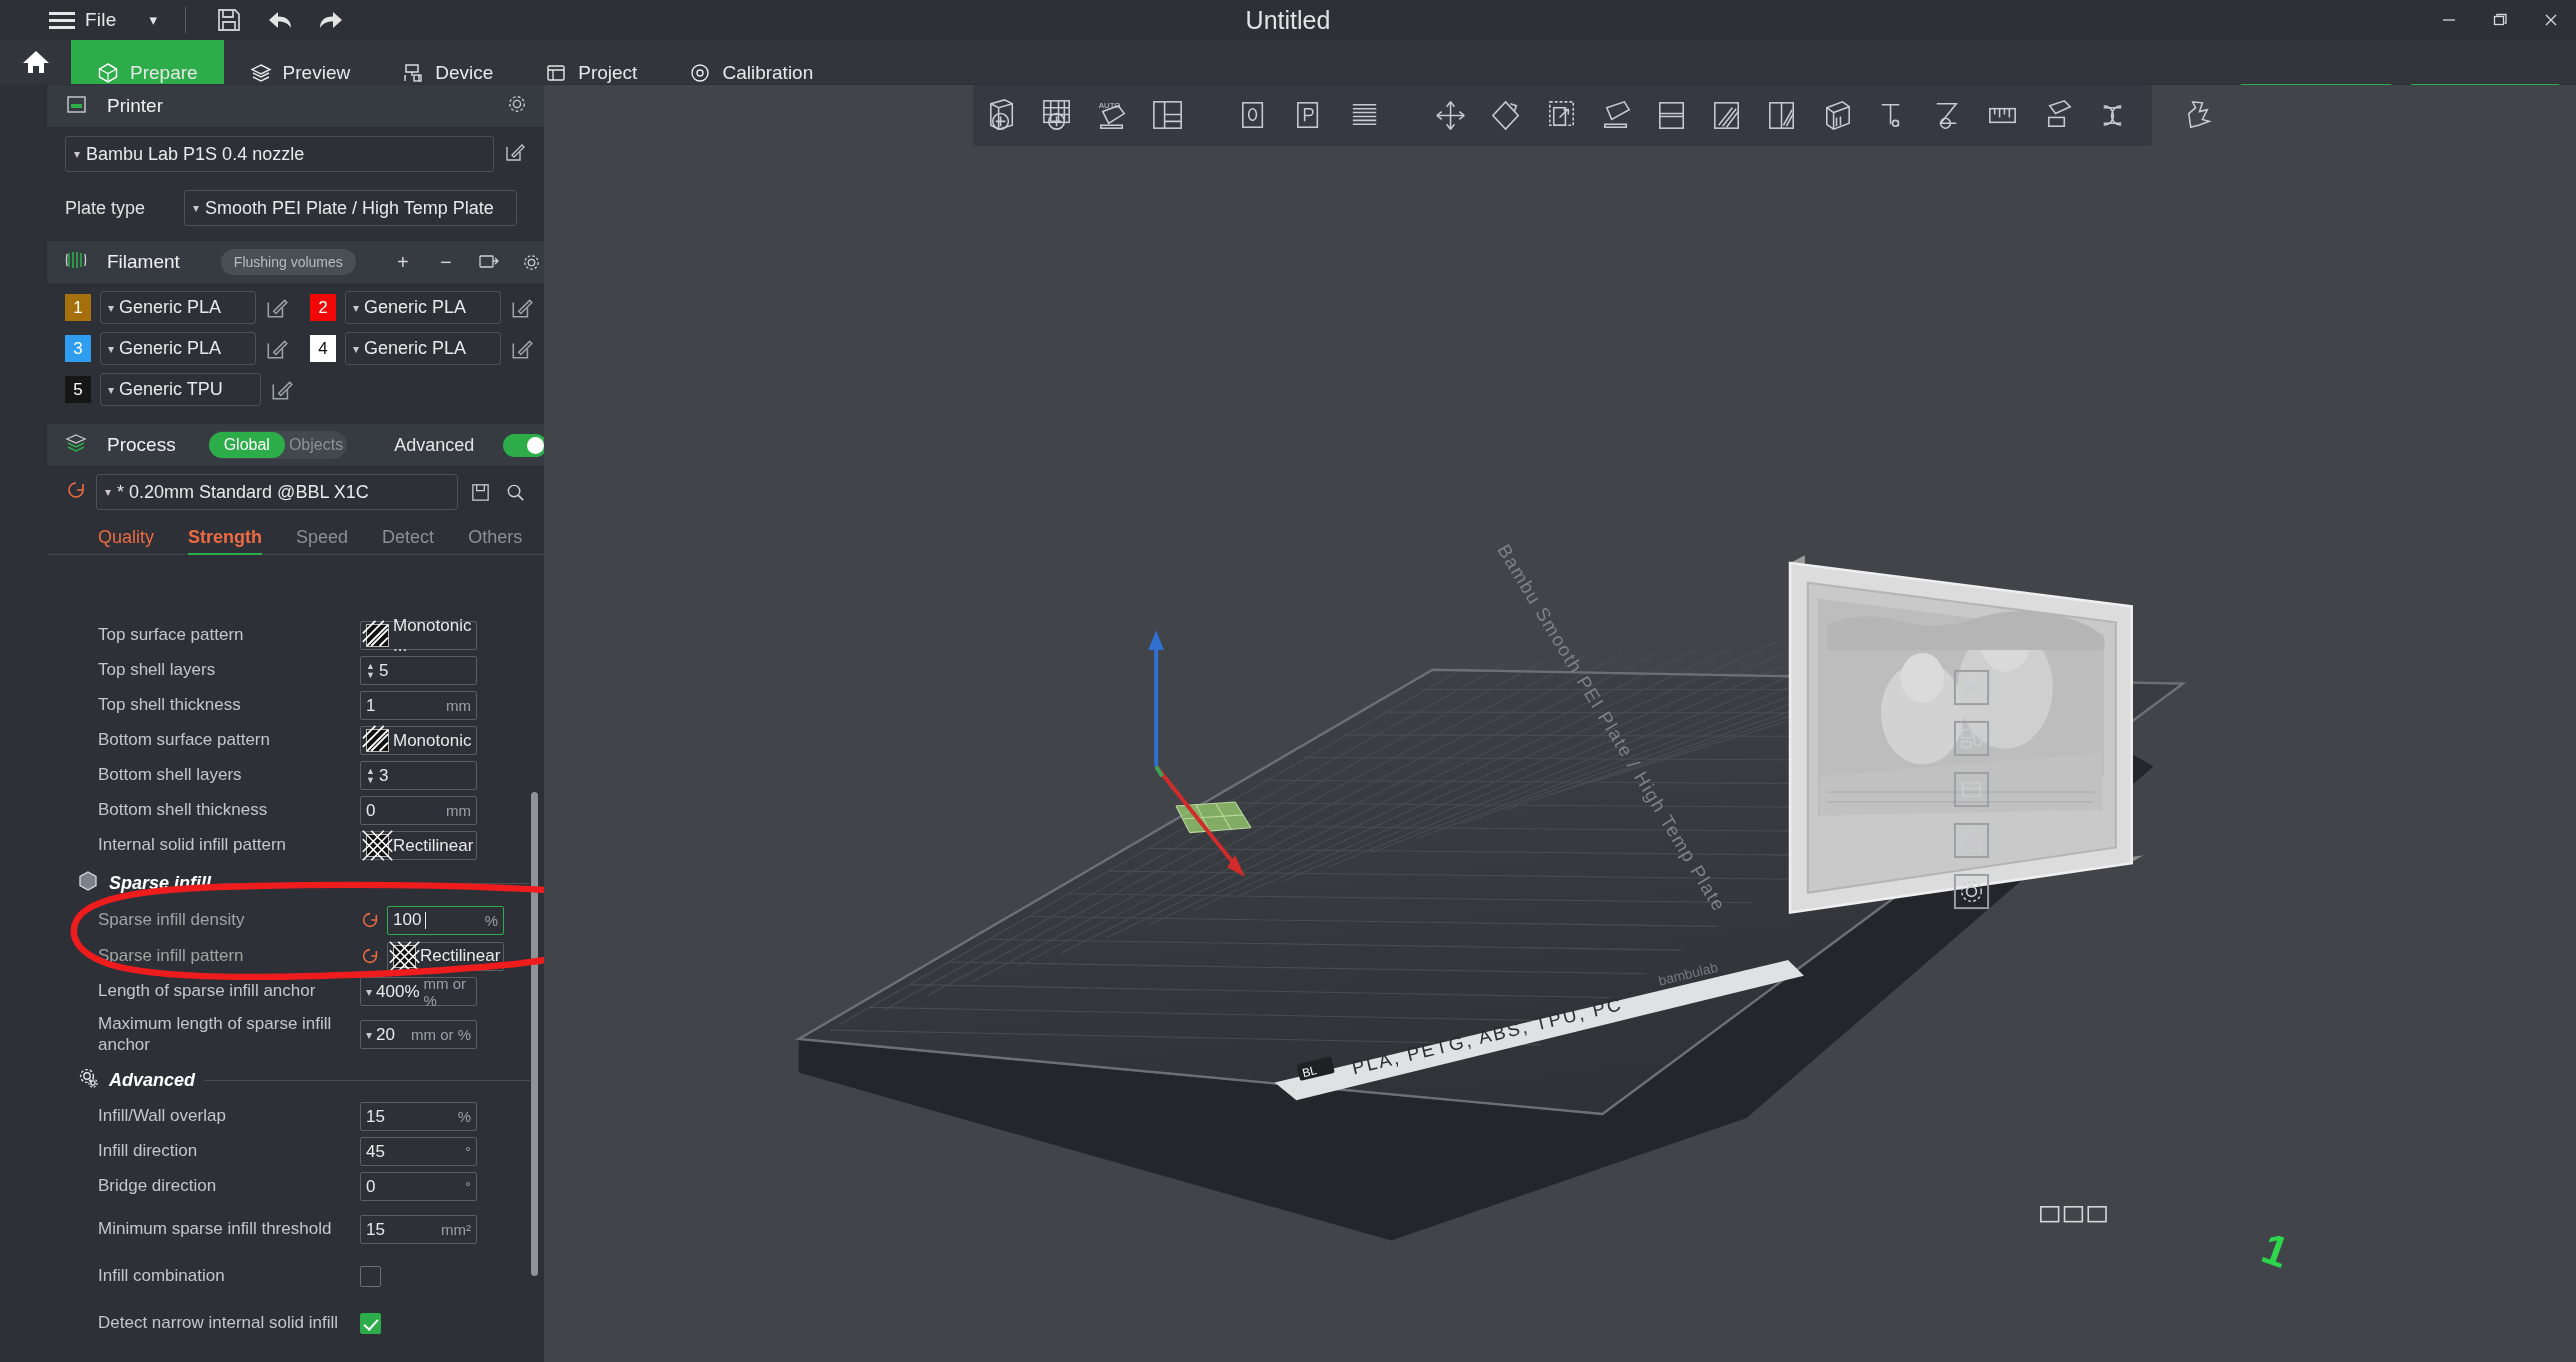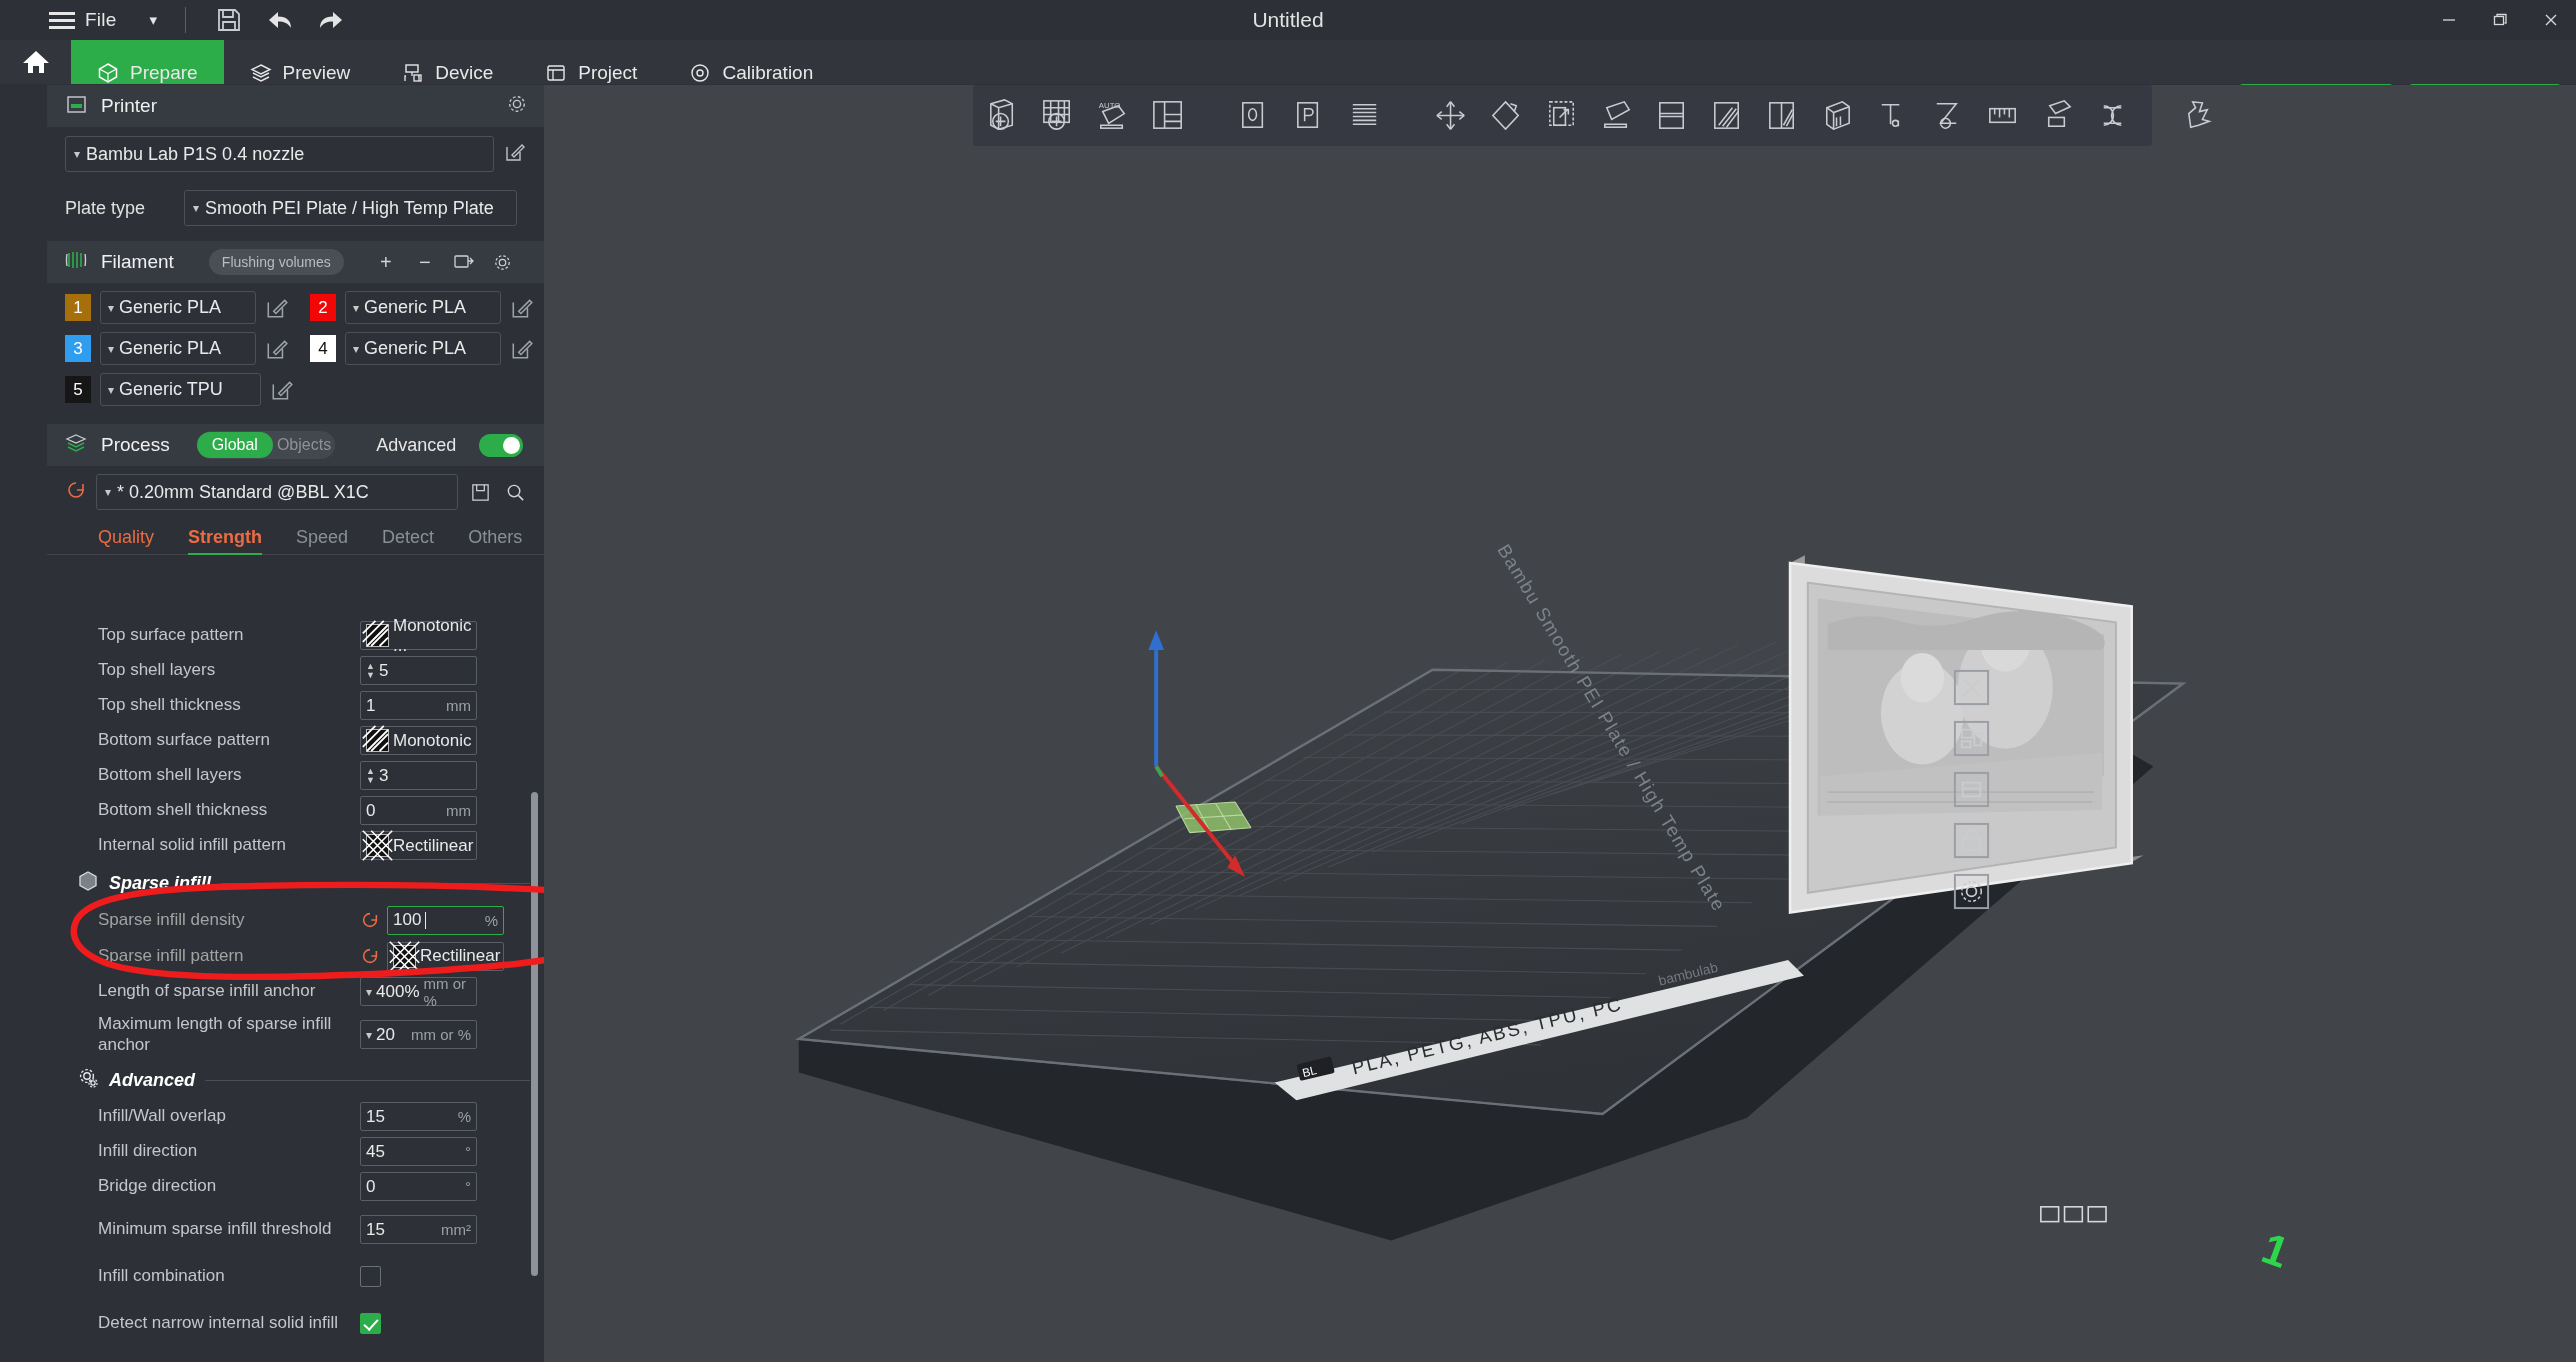--- a/index.html
+++ b/index.html
@@ -33,21 +33,21 @@
   .hamburger i:nth-child(2) { top: 9px; }
   .hamburger i:nth-child(3) { top: 16px; }
   .tb-file { color: #e6e6e6; font-size: 19px; letter-spacing: 0.2px; }
   .tb-chev { margin-left: 33px; color: #e6e6e6; font-size: 15px; }
   .tb-sep { width: 1px; height: 26px; background: #5c6168; margin: 0 26px 0 28px; }
   .tb-icon { width: 34px; height: 34px; margin-right: 17px; display:flex; align-items:center; justify-content:center; }
   .tb-icon svg { display:block; }
   .tb-title {
     position: absolute; left: 0; top: 0; width: 2576px; height: 40px;
     display: flex; align-items: center; justify-content: center;
-    color: #e2e2e2; font-size: 21px; pointer-events: none;
+    color: #e2e2e2; font-size: 25px; pointer-events: none;
   }
   .tb-right {
     position: absolute; right: 0; top: 0; height: 40px;
     display: flex; align-items: center;
   }
   .win-btn {
     width: 51px; height: 40px; display: flex; align-items: center; justify-content: center;
     color: #d8d8d8; font-size: 17px;
   }
 
@@ -82,21 +82,21 @@
   }
   .btn-green .divline { width:1px; height: 22px; background: rgba(255,255,255,.45); margin-right: 16px;}
 
   
   .leftpanel {
     position: absolute; left: 47px; top: 85px; width: 497px; height: 1278px;
     background: #2d3137;
   }
   .sec-header {
     height: 42px; background: #363a41; display: flex; align-items: center;
-    padding-left: 18px; gap: 13px; position: relative;
+    padding-left: 18px; gap: 19px; position: relative;
   }
   .sec-header .lbl { color: #f0f0f0; font-size: 19px; }
   .sec-gear { position: absolute; right: 16px; top: 50%; transform: translateY(-50%); }
 
   .prow { display: flex; align-items: center; padding: 9px 10px 9px 18px; gap: 10px; }
   .combo {
     background: #2d3137; border: 1px solid #4c5158; border-radius: 3px;
     height: 36px; display: flex; align-items: center; padding: 0 8px; gap: 6px;
     color: #e9e9e9; font-size: 18px; overflow: hidden; white-space: nowrap;
   }

